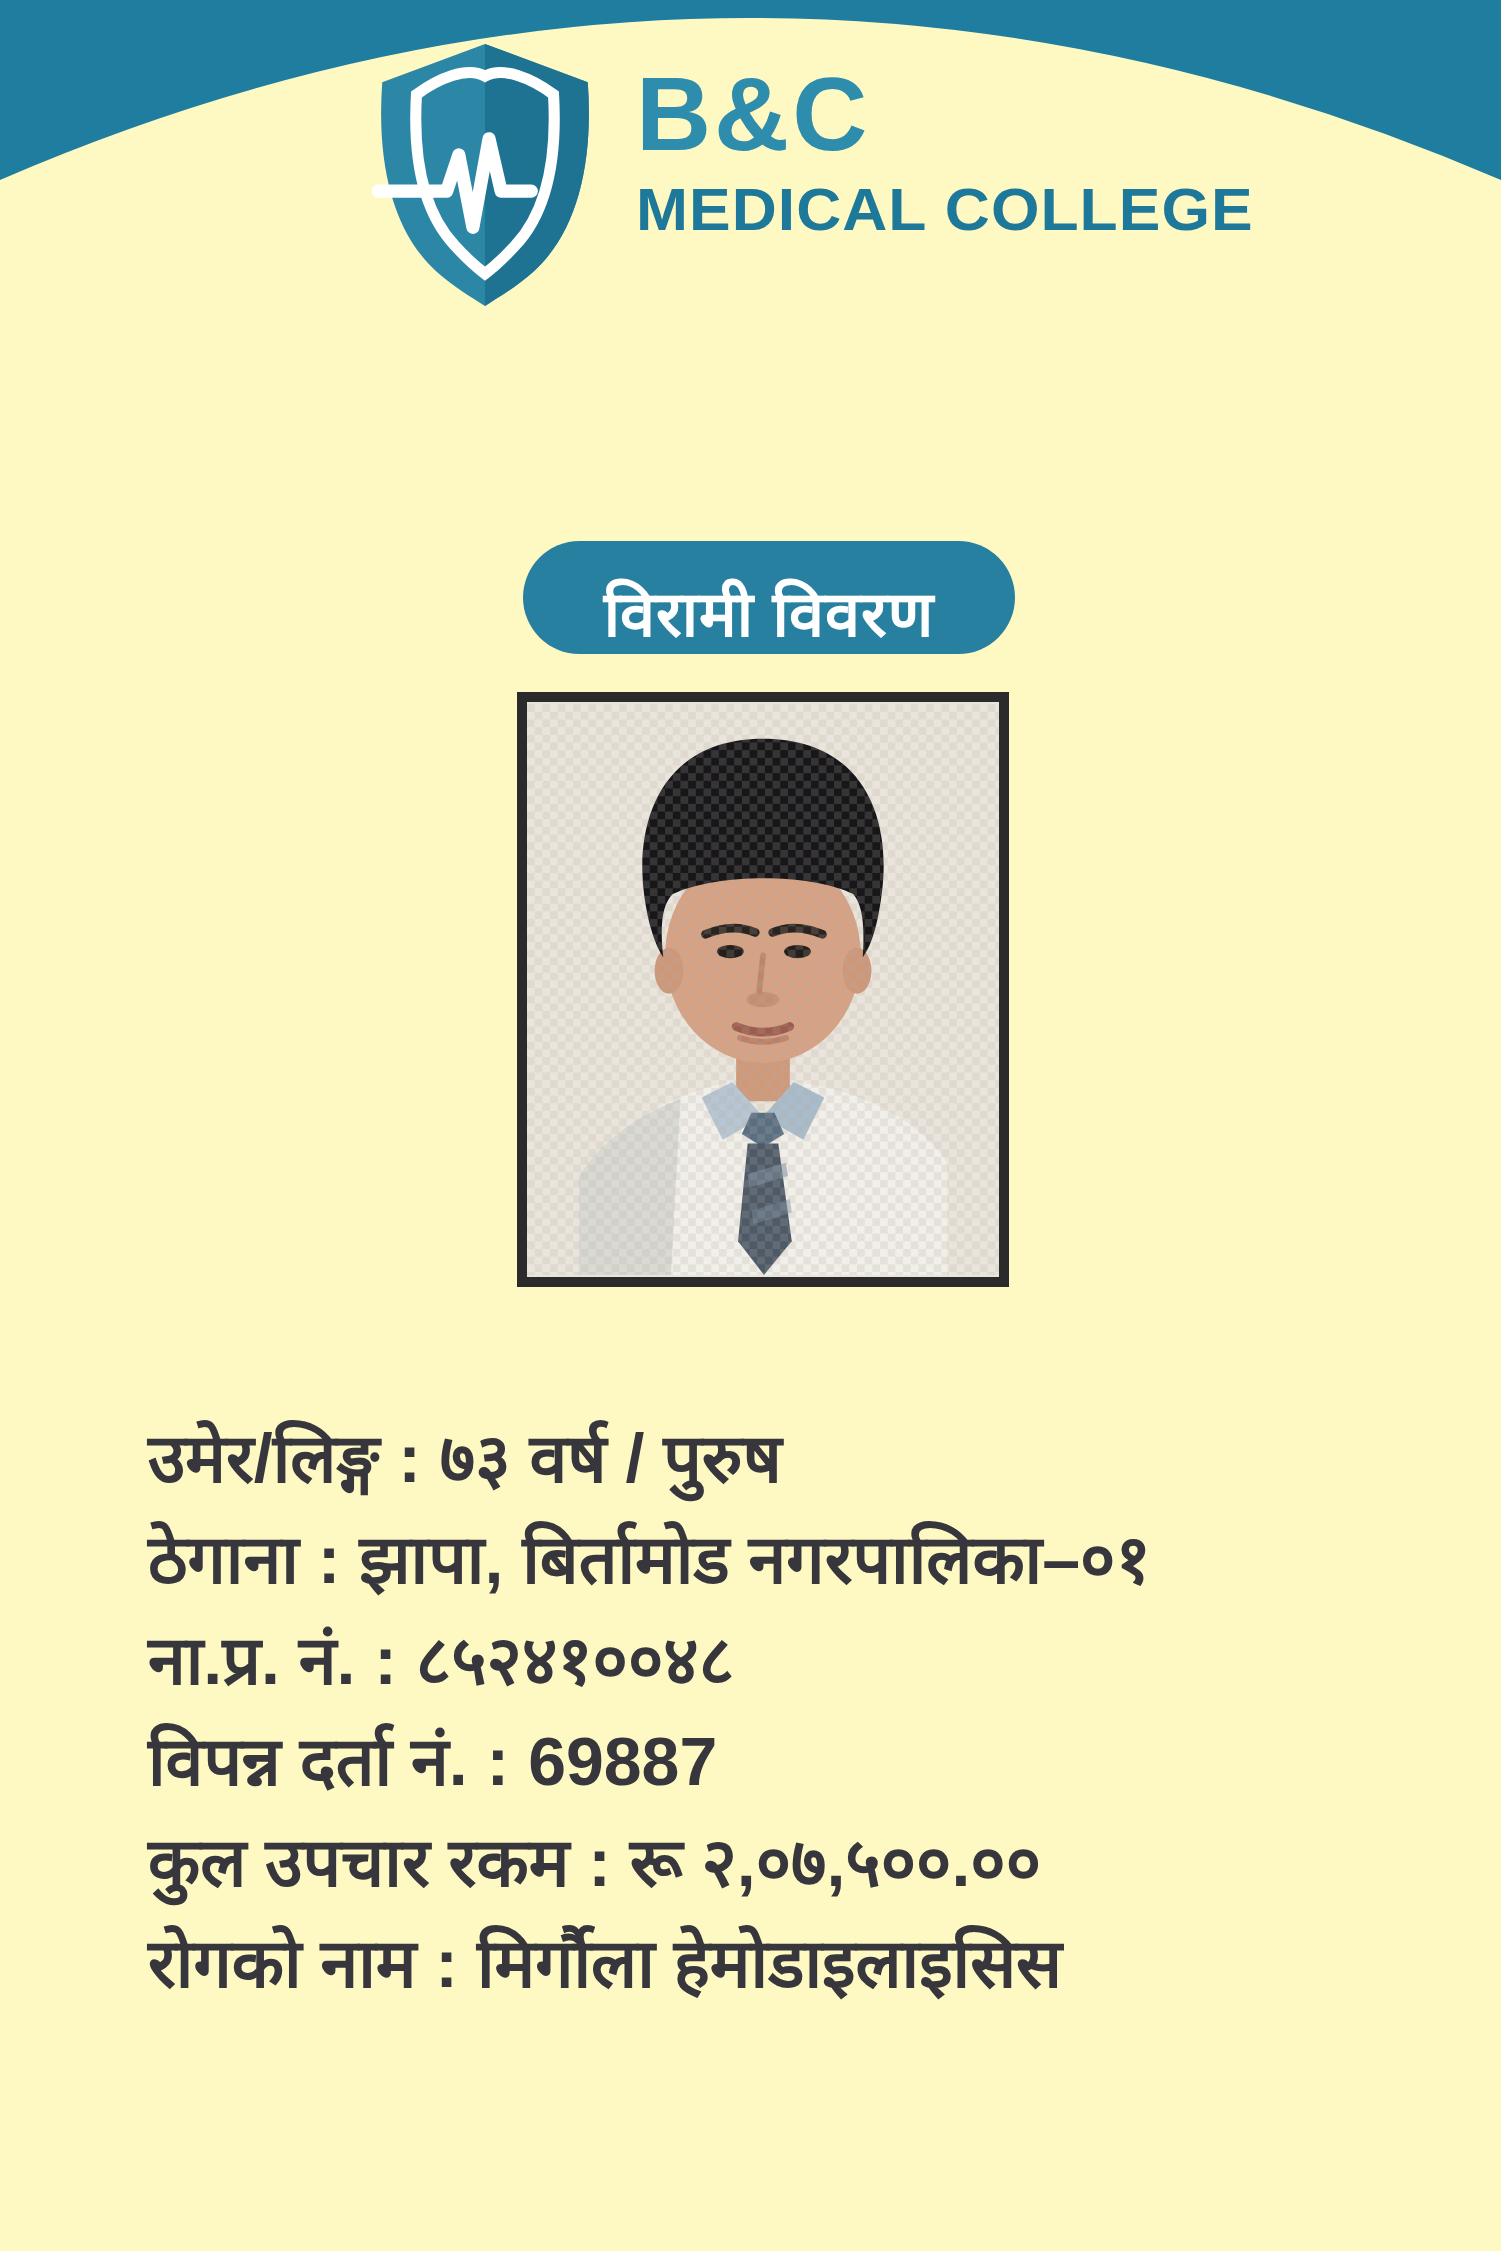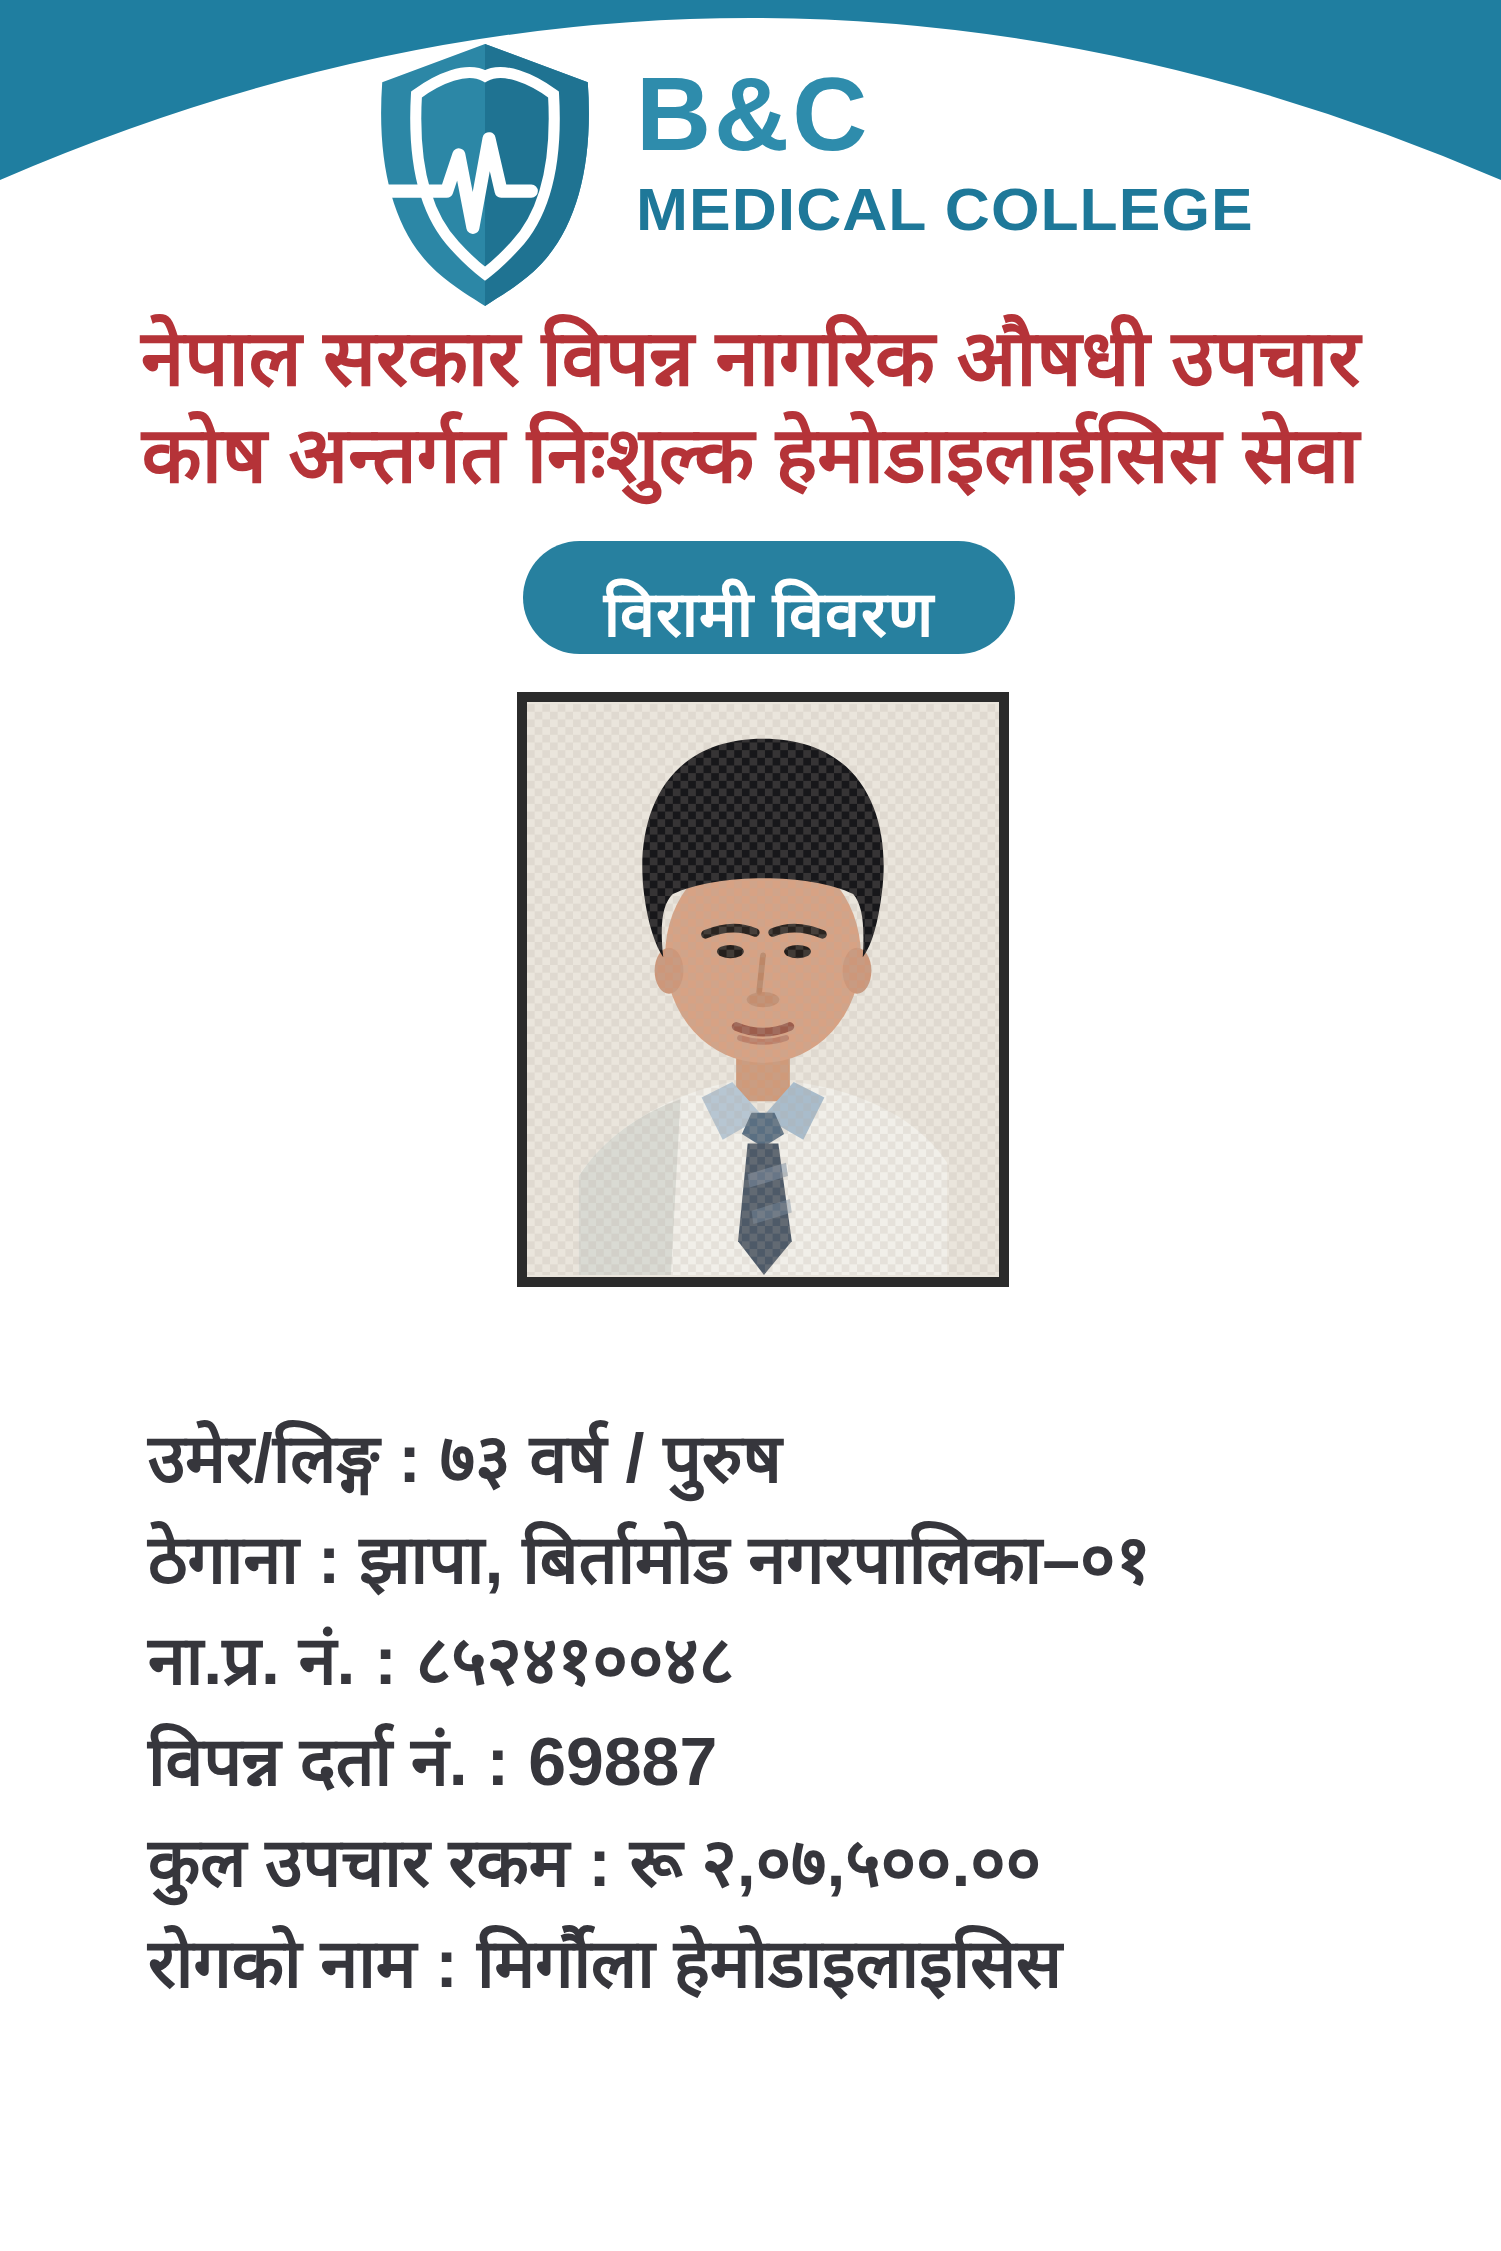--- a/index.html
+++ b/index.html
@@ -1,20 +1,20 @@
 <!DOCTYPE html>
 <html><head>
 <meta charset="utf-8">
 <style>
   html,body{margin:0;padding:0;}
   body{background:#d8e6ee;font-family:"Liberation Sans", sans-serif;}
   .page{
     position:relative;
     width:1501px;height:2251px;
-    background:#ffffff;
+    background:#fef9c3;
     overflow:hidden;
     margin:0 auto;
   }
   
   .band-svg{position:absolute;top:0;left:0;display:block;}
   
   .logo-shield{position:absolute;left:362px;top:42px;width:246px;height:266px;}
   .brand{position:absolute;left:636px;top:62px;width:700px;}
   .brand-abbr{
     font-size:104px;font-weight:bold;color:#2e8cac;
@@ -73,24 +73,20 @@
              C103,214 114,224 122,230 C130,224 141,214 152,202
              C182,170 194,120 190,52 C168,36 140,24 122,34 Z" fill="none" stroke="#ffffff" stroke-width="11"></path>
     <path d="M16,148 L84,148 L96,112 L110,184 L126,96 L138,148 L168,148" fill="none" stroke="#ffffff" stroke-width="13" stroke-linecap="round" stroke-linejoin="round"></path>
   </svg>
 
   <header class="brand">
     <div class="brand-abbr">B&amp;C</div>
     <div class="brand-name">MEDICAL COLLEGE</div>
   </header>
 
-  <section class="banner">
-    <div>नेपाल सरकार विपन्न नागरिक औषधी उपचार</div>
-    <div>कोष अन्तर्गत निःशुल्क हेमोडाइलाईसिस सेवा</div>
-  </section>
 
   <div class="badge">
     <span class="badge-label">विरामी विवरण</span>
   </div>
 
   <figure class="photo-frame">
     <svg viewBox="0 0 492 595" aria-hidden="true">
       <defs>
         <pattern id="px" width="16" height="16" patternUnits="userSpaceOnUse">
           <rect width="8" height="8" fill="rgba(180,172,158,0.20)"></rect>

